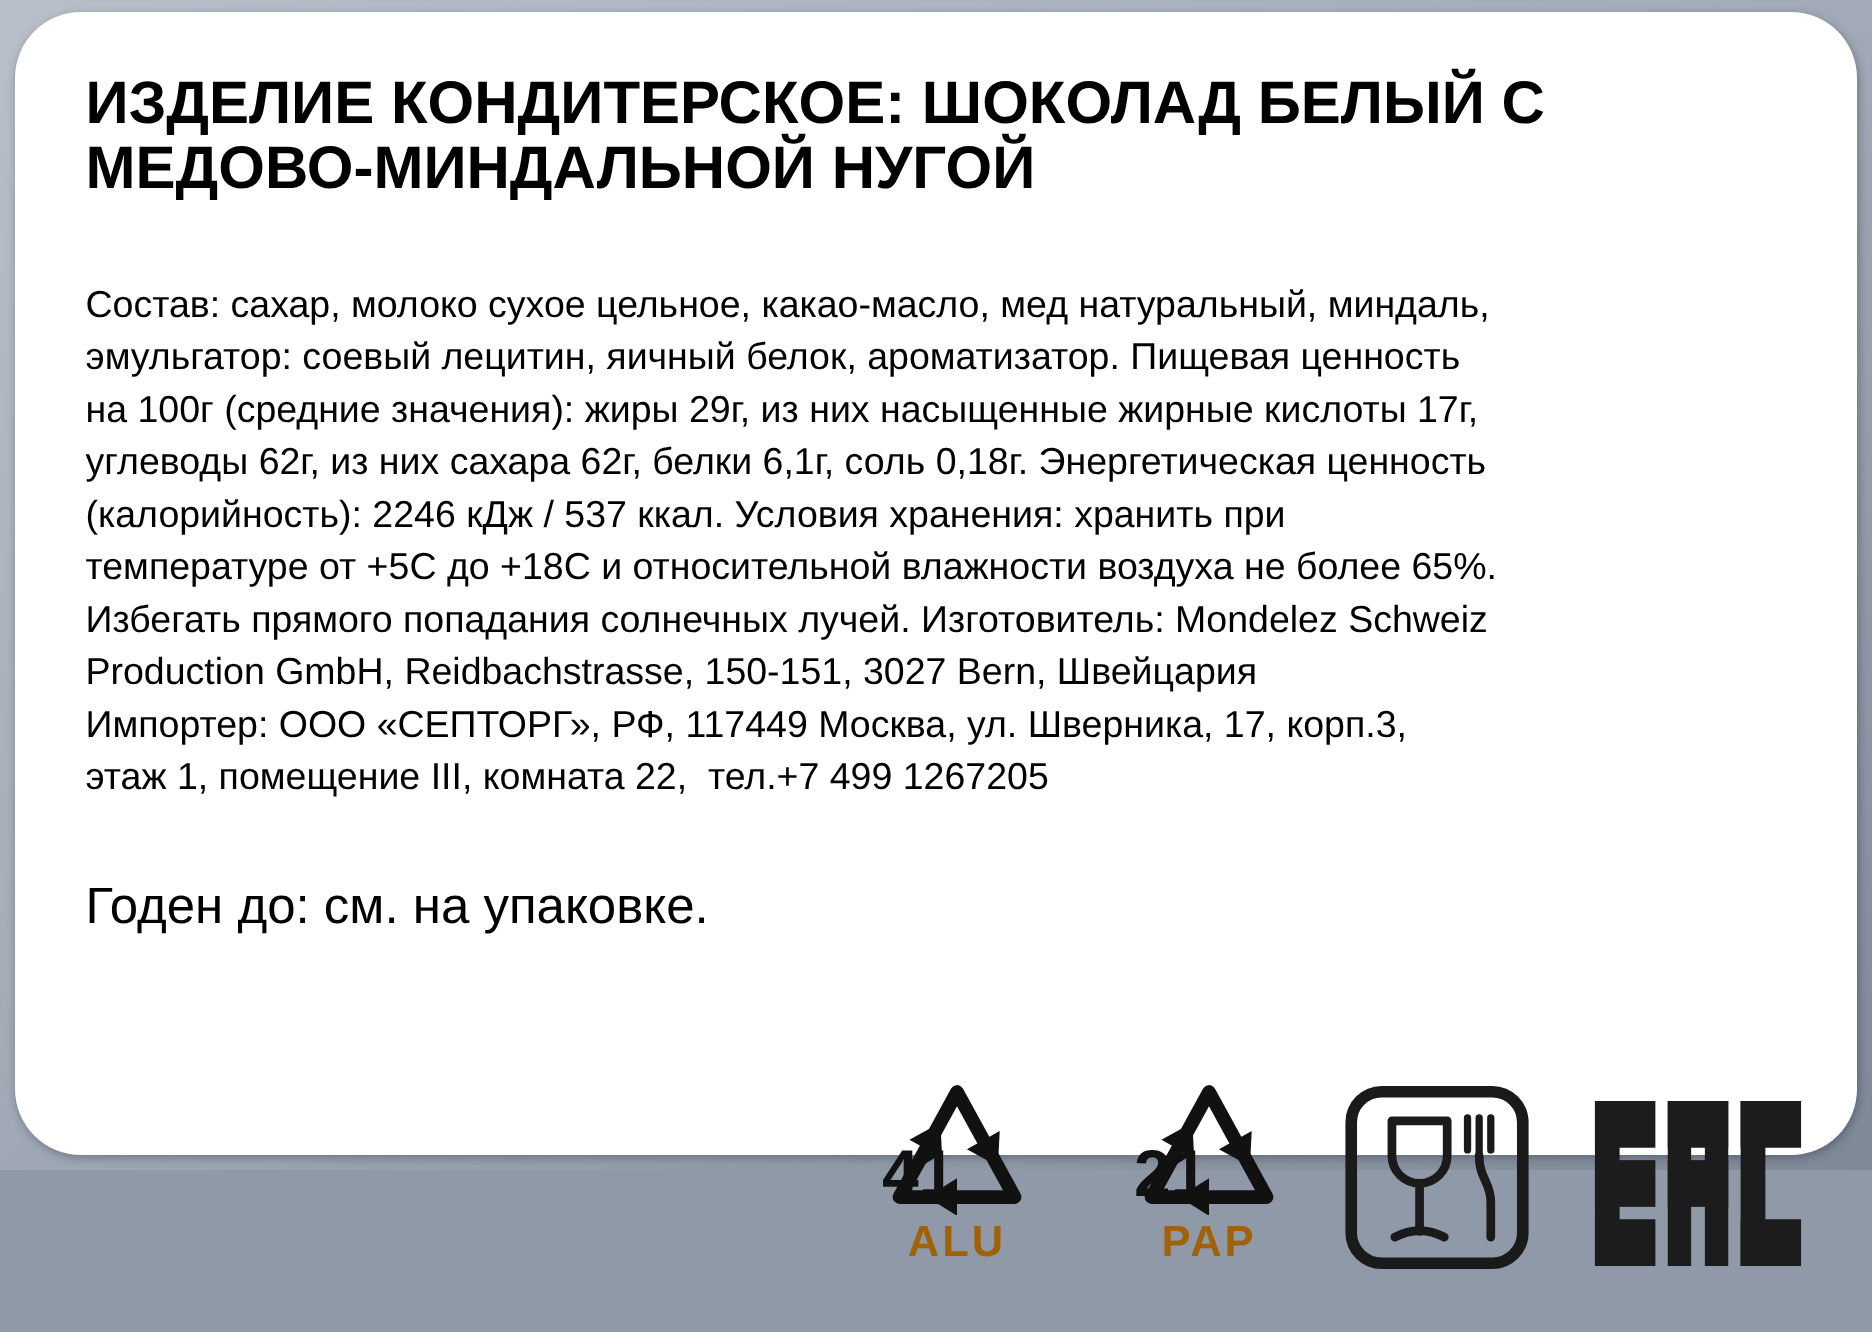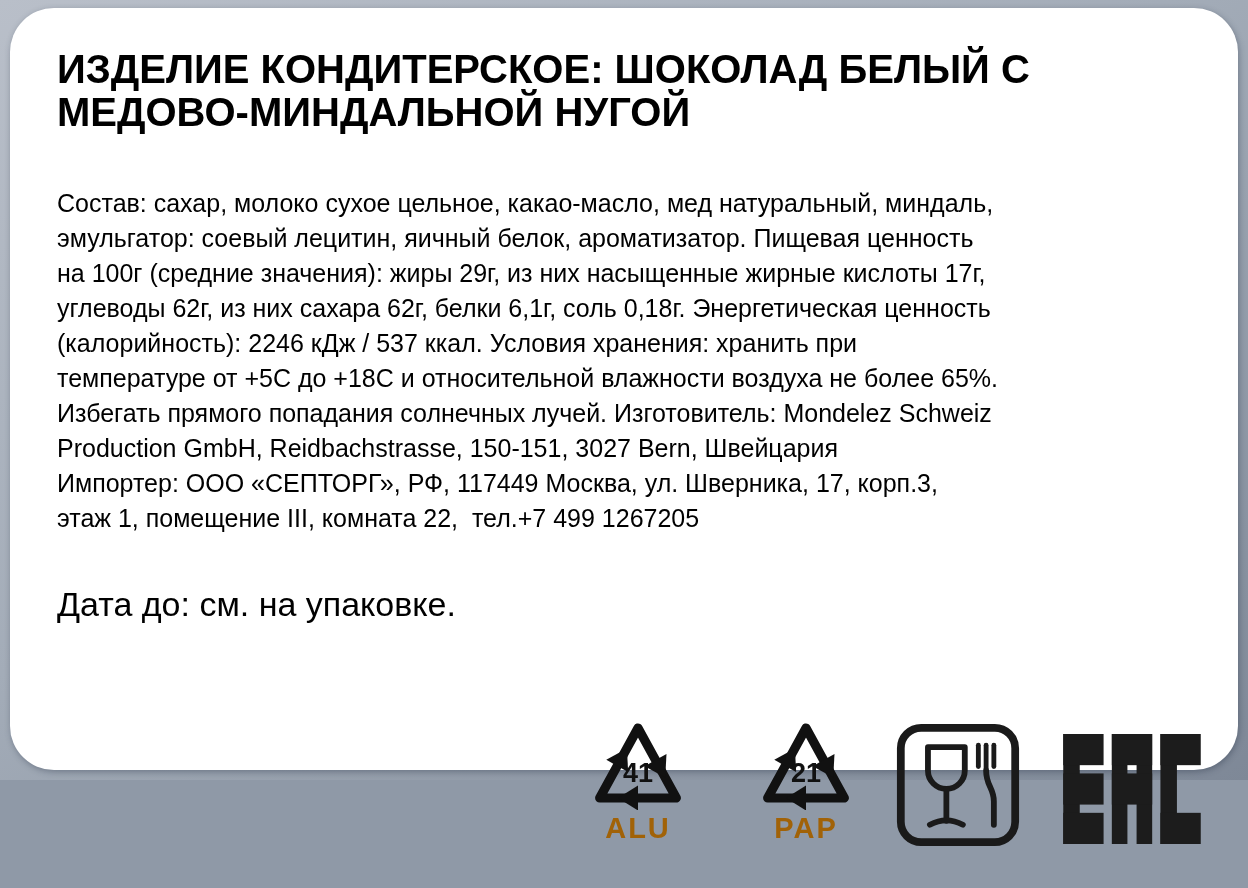--- a/index.html
+++ b/index.html
@@ -54,22 +54,22 @@
     display: flex;
     align-items: flex-start;
   }
   .recycle-box { width: 106px; text-align: center; position: relative; }
   .recycle-box.pap { margin-left: 62px; }
   .tri-wrap { position: relative; width: 100px; height: 94px; margin: 0 auto; }
   .tri-wrap svg { display: block; }
   .recycle-code {
     position: absolute;
     left: 0; right: 0; top: 42px;
-    text-align: center;
-    font-size: 27px;
+    text-align: left;
+    font-size: 44px;
     font-weight: bold;
     color: #111;
   }
   .recycle-mat {
     margin-top: 2px;
     font-size: 29px;
     font-weight: bold;
     letter-spacing: 2px;
     color: #a16207;
   }
@@ -90,21 +90,21 @@
 эмульгатор: соевый лецитин, яичный белок, ароматизатор. Пищевая ценность
 на 100г (средние значения): жиры 29г, из них насыщенные жирные кислоты 17г,
 углеводы 62г, из них сахара 62г, белки 6,1г, соль 0,18г. Энергетическая ценность
 (калорийность): 2246 кДж / 537 ккал. Условия хранения: хранить при
 температуре от +5С до +18С и относительной влажности воздуха не более 65%.
 Избегать прямого попадания солнечных лучей. Изготовитель: Mondelez Schweiz
 Production GmbH, Reidbachstrasse, 150-151, 3027 Bern, Швейцария
 Импортер: ООО «СЕПТОРГ», РФ, 117449 Москва, ул. Шверника, 17, корп.3,
 этаж 1, помещение III, комната 22,  тел.+7 499 1267205</p>
 
-    <p class="txt date-line2">Дата до: см. на упаковке.</p>
+    <p class="txt date-line2">Годен до: см. на упаковке.</p>
 
     <div class="icons">
 
       <div class="recycle-box">
         <div class="tri-wrap">
           <svg width="100" height="94" viewBox="0 0 120 112">
             <path d="M 60 14 L 106 98 L 14 98 Z" fill="none" stroke="#111" stroke-width="11" stroke-linejoin="round"></path>
             <g fill="#111">
               <polygon points="-4,-15 20,0 -4,15" transform="translate(83,56) rotate(61)"></polygon>
               <polygon points="-4,-15 20,0 -4,15" transform="translate(56,98) rotate(180)"></polygon>

